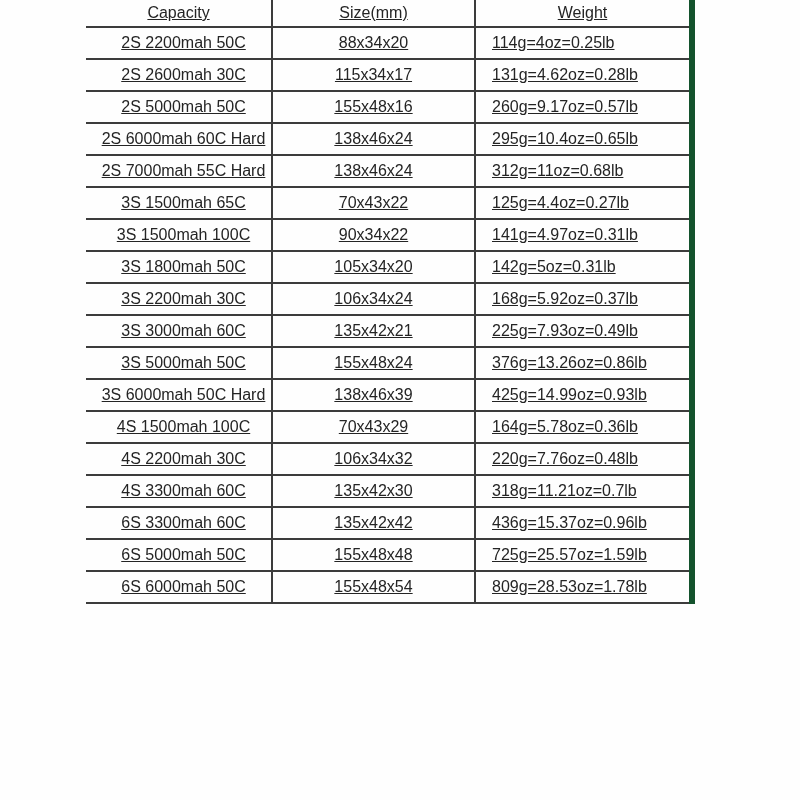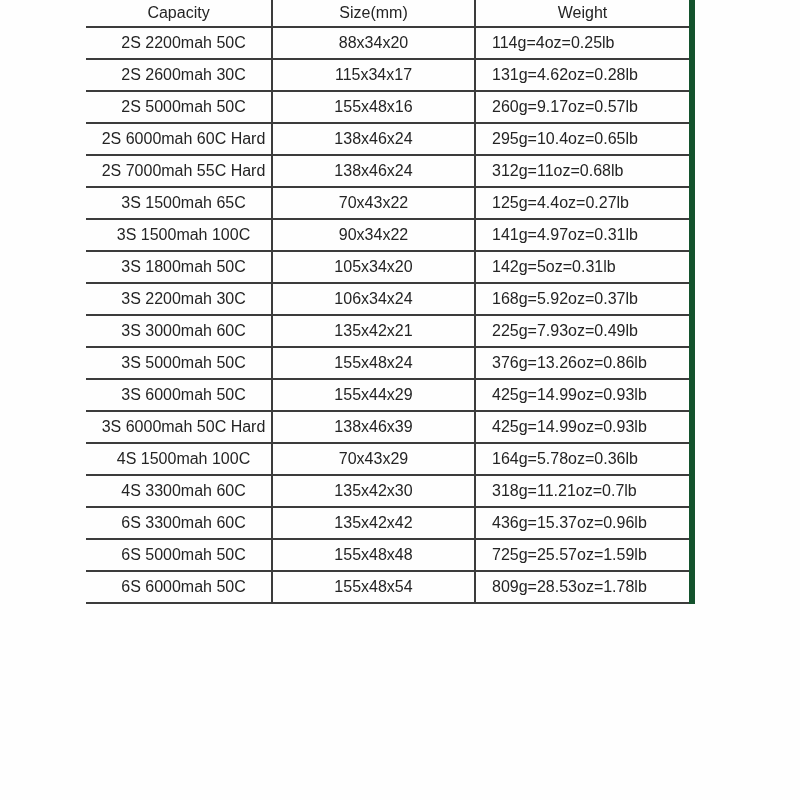--- a/index.html
+++ b/index.html
@@ -16,20 +16,21 @@
     left: 86px;
     top: 0;
     width: 606px;
   }
   table.spec {
     border-collapse: collapse;
     width: 100%;
     table-layout: fixed;
     color: #242424;
     font-size: 16px;
+    text-decoration: underline;
   }
   table.spec col.c1 { width: 186px; }
   table.spec col.c2 { width: 203px; }
   table.spec col.c3 { width: 217px; }
   table.spec th,
   table.spec td {
     border-bottom: 2px solid #3c3c3c;
     font-weight: normal;
     white-space: nowrap;
     overflow: hidden;
@@ -134,33 +135,33 @@
           <td>3S 3000mah 60C</td>
           <td>135x42x21</td>
           <td>225g=7.93oz=0.49lb</td>
         </tr>
         <tr>
           <td>3S 5000mah 50C</td>
           <td>155x48x24</td>
           <td>376g=13.26oz=0.86lb</td>
         </tr>
         <tr>
-          <td>3S 6000mah 50C</td>
-          <td>155x44x29</td>
-          <td>425g=14.99oz=0.93lb</td>
-        </tr>
-        <tr>
           <td>3S 6000mah 50C Hard</td>
           <td>138x46x39</td>
           <td>425g=14.99oz=0.93lb</td>
         </tr>
         <tr>
           <td>4S 1500mah 100C</td>
           <td>70x43x29</td>
           <td>164g=5.78oz=0.36lb</td>
+        </tr>
+        <tr>
+          <td>4S 2200mah 30C</td>
+          <td>106x34x32</td>
+          <td>220g=7.76oz=0.48lb</td>
         </tr>
         <tr>
           <td>4S 3300mah 60C</td>
           <td>135x42x30</td>
           <td>318g=11.21oz=0.7lb</td>
         </tr>
         <tr>
           <td>6S 3300mah 60C</td>
           <td>135x42x42</td>
           <td>436g=15.37oz=0.96lb</td>

